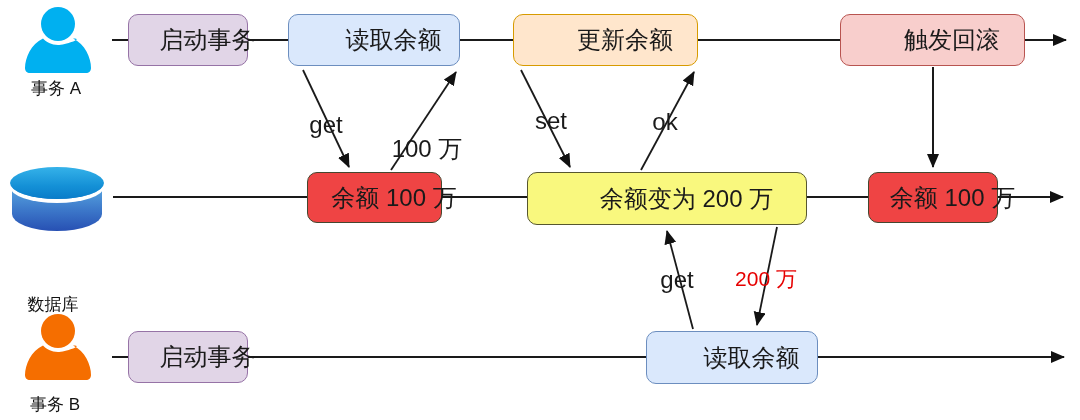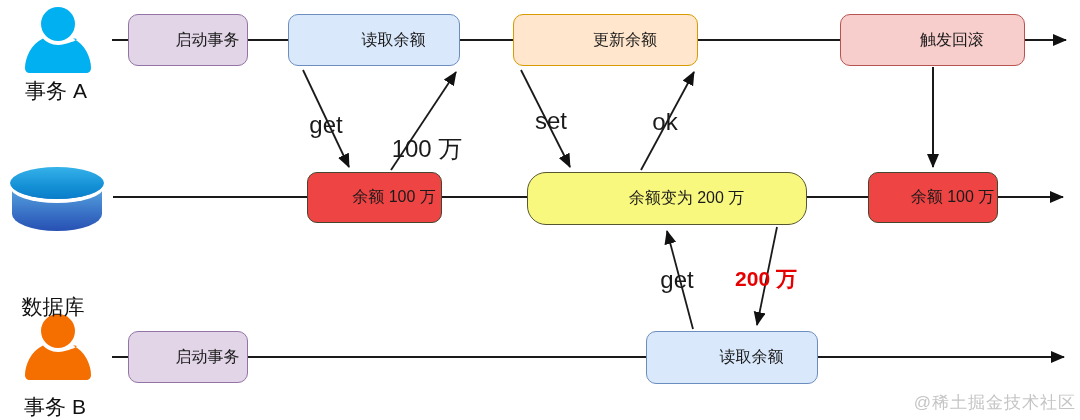--- a/index.html
+++ b/index.html
@@ -3,39 +3,39 @@
 <meta charset="utf-8">
 <style>
   html,body{margin:0;padding:0;background:#ffffff;}
   body{font-family:"Liberation Sans","DejaVu Sans",sans-serif;}
   .canvas{position:relative;width:1080px;height:420px;background:#ffffff;overflow:hidden;}
   .arrows{position:absolute;left:0;top:0;z-index:1;}
   .node{
     position:absolute;z-index:2;
     display:flex;align-items:center;justify-content:center;
     border-radius:10px;border:1.6px solid #000;
-    font-size:16px;color:#1a1a1a;box-sizing:border-box;
+    font-size:24px;color:#1a1a1a;box-sizing:border-box;
     white-space:nowrap;
     padding-left:39px;
   }
   .purple{background:#e1d5e7;border-color:#9673a6;}
   .blue{background:#dae8fc;border-color:#6c8ebf;}
   .orange{background:#ffe6cc;border-color:#d79b00;}
   .pink{background:#f8cecc;border-color:#b85450;}
   .green{background:#ef4444;border-color:#45462f;}
   .yellow{background:#f9f87e;border-color:#57572f;}
   .edge-label{
     position:absolute;z-index:3;transform:translate(-50%,-50%);
     font-size:24px;color:#1a1a1a;white-space:nowrap;
   }
-  .edge-label.red{color:#e60000;font-weight:bold;font-size:21px;}
+  .edge-label.red{color:#e60000;font-weight:normal;font-size:21px;}
   .actor{position:absolute;z-index:2;}
   .actor-label{
     position:absolute;z-index:3;width:90px;text-align:center;
-    font-size:21px;color:#111;white-space:nowrap;
+    font-size:17px;color:#111;white-space:nowrap;
   }
   .db-icon{position:absolute;z-index:2;width:94px;height:66px;}
   .db-body{
     position:absolute;left:2px;top:18px;width:90px;height:46px;
     background:linear-gradient(180deg,#5aa9e2 0%,#3c77c9 55%,#2750b3 100%);
     border-radius:4px 4px 45px 45px / 4px 4px 17px 17px;z-index:1;
   }
   .db-top{
     position:absolute;left:0;top:0;width:94px;height:32px;border-radius:50%;
     background:linear-gradient(180deg,#35b2e9 0%,#1490d6 60%,#0a7cc9 100%);
@@ -92,28 +92,27 @@
     </svg>
   </div>
   <div class="actor-label" style="left:10px;top:393px;">事务 B</div>
 
   <div class="node purple" style="left:128px;top:14px;width:120px;height:52px;">启动事务</div>
   <div class="node blue" style="left:288px;top:14px;width:172px;height:52px;">读取余额</div>
   <div class="node pink" style="left:840px;top:14px;width:185px;height:52px;">触发回滚</div>
   <div class="node orange" style="left:513px;top:14px;width:185px;height:52px;">更新余额</div>
 
   <div class="node green" style="left:307px;top:172px;width:135px;height:51px;">余额 100 万</div>
-  <div class="node yellow" style="left:527px;top:172px;width:280px;height:53px;border-radius:19px;">余额变为 200 万</div>
+  <div class="node yellow" style="left:527px;top:172px;width:280px;height:53px;">余额变为 200 万</div>
   <div class="node green" style="left:868px;top:172px;width:130px;height:51px;">余额 100 万</div>
 
   <div class="node purple" style="left:128px;top:331px;width:120px;height:52px;">启动事务</div>
   <div class="node blue" style="left:646px;top:331px;width:172px;height:53px;">读取余额</div>
 
   <div class="edge-label" style="left:326px;top:125px;">get</div>
   <div class="edge-label" style="left:427px;top:121px;margin-top:28px;">100 万</div>
   <div class="edge-label" style="left:551px;top:121px;">set</div>
   <div class="edge-label" style="left:665px;top:122px;">ok</div>
   <div class="edge-label" style="left:677px;top:280px;">get</div>
   <div class="edge-label red" style="left:766px;top:279px;">200 万</div>
 
-  <div class="watermark">@稀土掘金技术社区</div>
 
 </div>
 
 </body></html>

